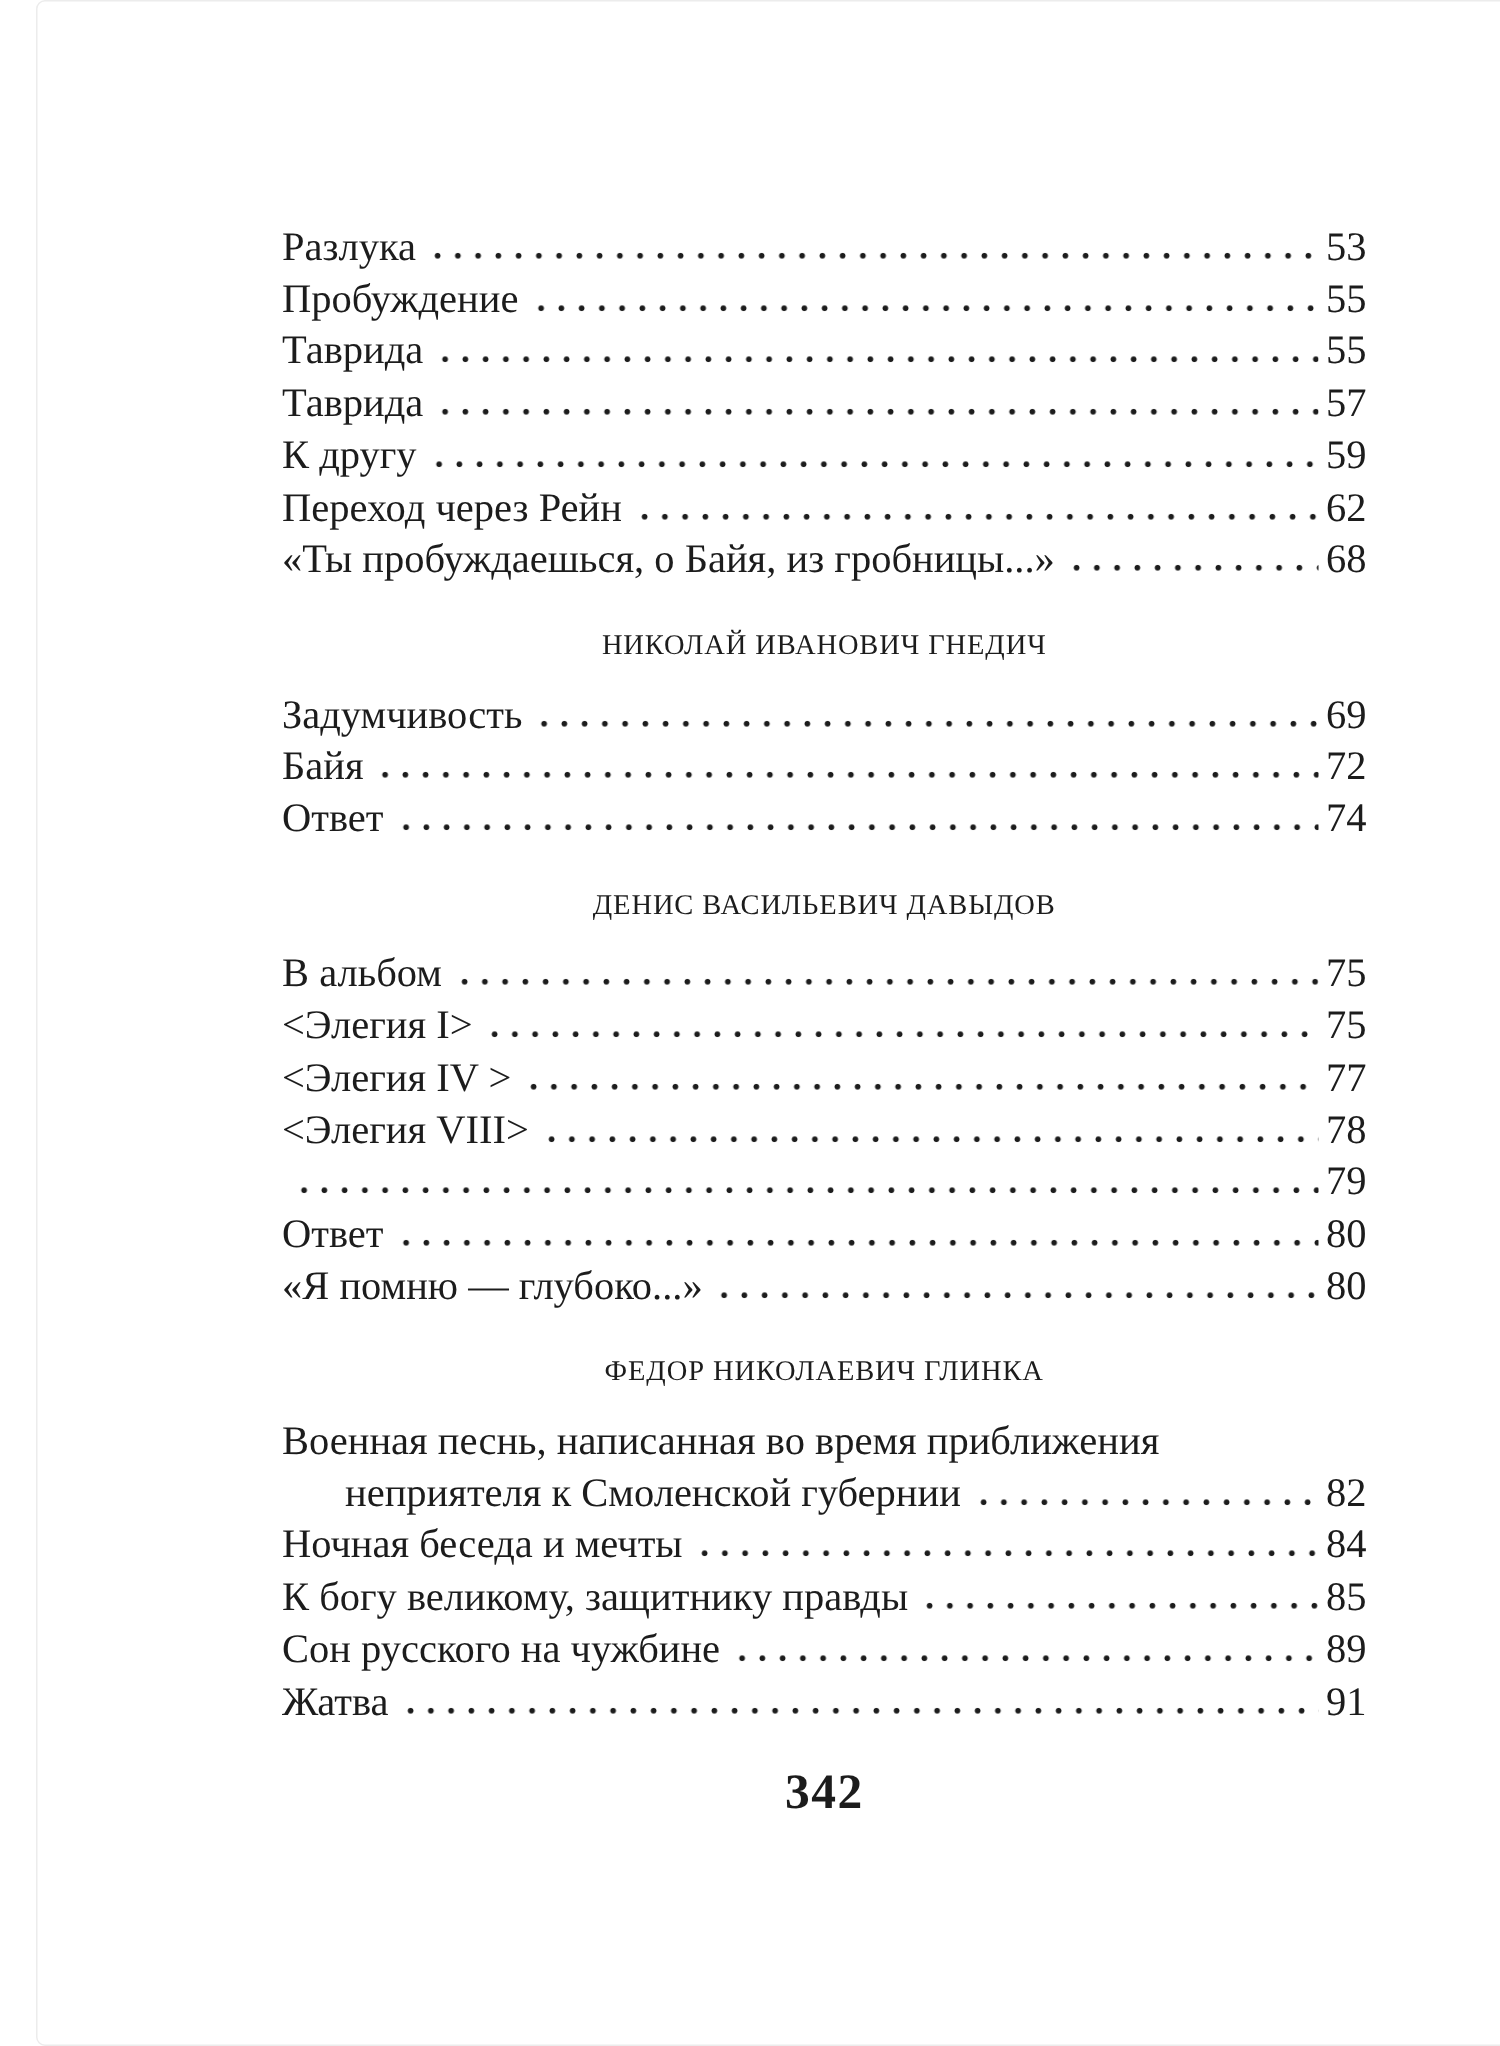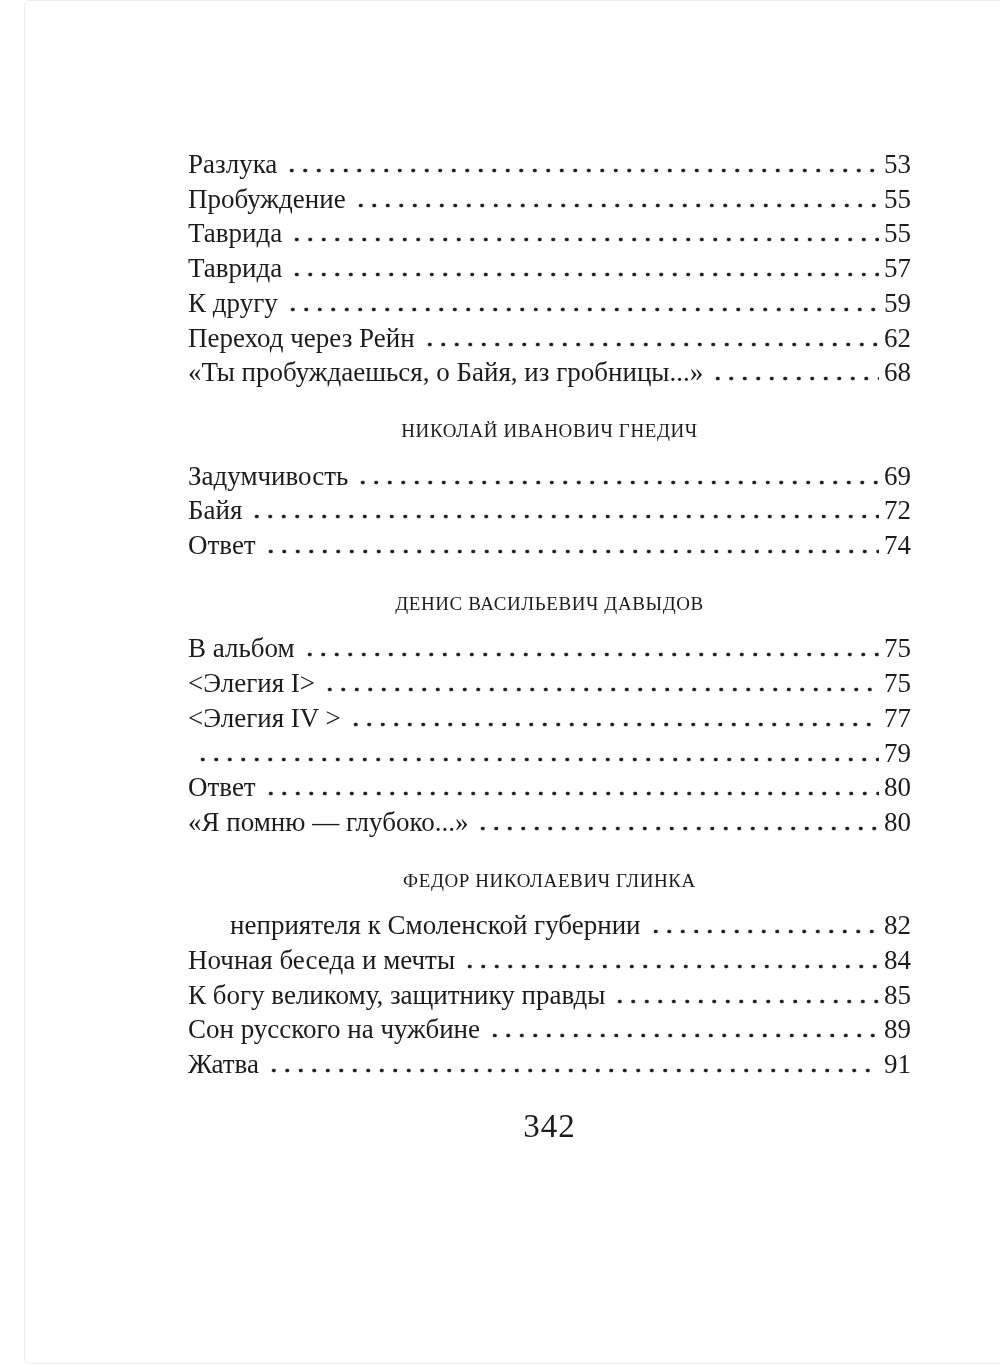--- a/index.html
+++ b/index.html
@@ -43,21 +43,21 @@
   .row.indent .t { padding-left: 42px; }
   .heading {
     font-size: 19px;
     line-height: 34.7px;
     text-align: center;
     letter-spacing: 0.6px;
     margin: 24px 0 10px 0;
   }
   .folio {
     font-size: 33px;
-    font-weight: normal;
+    font-weight: bold;
     text-align: center;
     letter-spacing: 1px;
     margin-top: 26px;
   }
 </style>
 </head>
 <body>
 
 <div class="page">
   <div class="toc">
@@ -125,35 +125,43 @@
       <span class="t">&lt;Элегия I&gt;</span>
       <span class="dots"></span>
       <span class="pg">75</span>
     </div>
     <div class="row">
       <span class="t">&lt;Элегия IV &gt;</span>
       <span class="dots"></span>
       <span class="pg">77</span>
     </div>
     <div class="row">
+      <span class="t">&lt;Элегия VIII&gt;</span>
+      <span class="dots"></span>
+      <span class="pg">78</span>
+    </div>
+    <div class="row">
       <span class="dots"></span>
       <span class="pg">79</span>
     </div>
     <div class="row">
       <span class="t">Ответ</span>
       <span class="dots"></span>
       <span class="pg">80</span>
     </div>
     <div class="row">
       <span class="t">«Я помню — глубоко...»</span>
       <span class="dots"></span>
       <span class="pg">80</span>
     </div>
 
     <div class="heading">ФЕДОР НИКОЛАЕВИЧ ГЛИНКА</div>
+    <div class="row">
+      <span class="t">Военная песнь, написанная во время приближения</span>
+    </div>
     <div class="row indent">
       <span class="t">неприятеля к Смоленской губернии</span>
       <span class="dots"></span>
       <span class="pg">82</span>
     </div>
     <div class="row">
       <span class="t">Ночная беседа и мечты</span>
       <span class="dots"></span>
       <span class="pg">84</span>
     </div>

